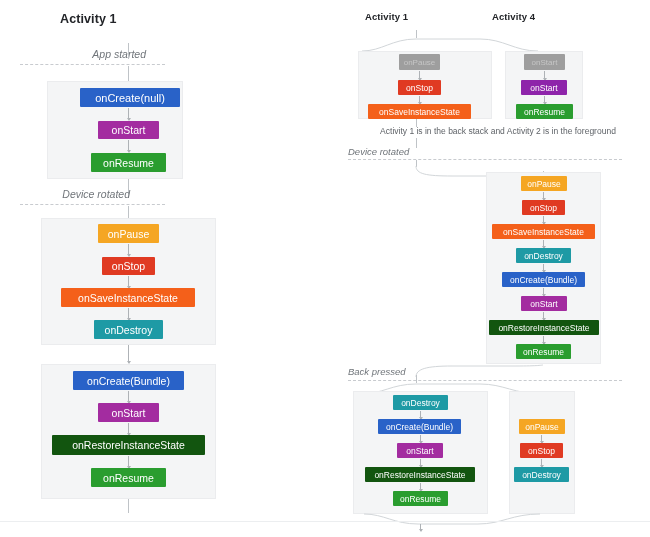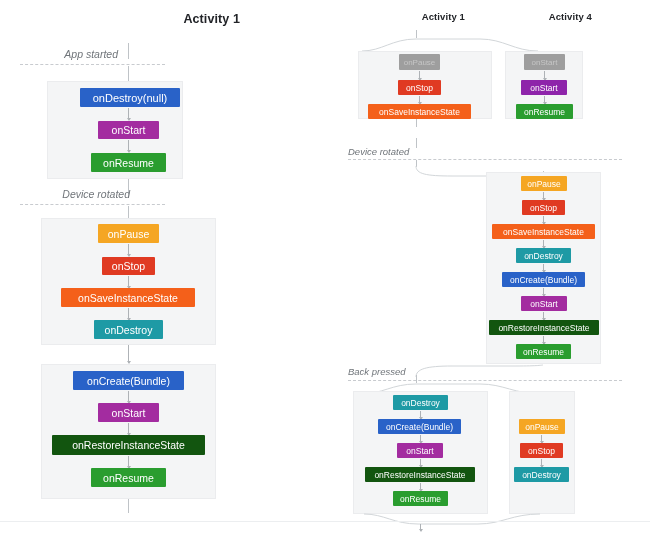--- a/index.html
+++ b/index.html
@@ -13,21 +13,21 @@
     overflow: hidden;
     position: relative;
   }
   #root { position: relative; width: 650px; height: 537px; }
 
   .col-title {
     position: absolute;
     font-size: 12.5px;
     font-weight: bold;
     color: #222428;
-    text-align: right;
+    text-align: left;
     letter-spacing: .1px;
     white-space: nowrap;
   }
   .col-title.small { font-size: 9.5px; font-weight: bold; }
 
   .evt {
     position: absolute;
     font-size: 9.5px;
     font-style: italic;
     color: #70757a;
@@ -98,28 +98,28 @@
     border-top: 1px solid #eceef0;
   }
 </style>
 </head>
 <body>
 
 <div id="root">
 
   <div class="col-title" style="left:60px; top:12px; width:180px;">Activity 1</div>
 
-  <div class="evt big" style="left:8px; top:48px; width:110px;">App started</div>
+  <div class="evt big" style="left:36px; top:48px; width:110px;">App started</div>
   <div class="dash" style="left:20px; top:64px; width:145px;"></div>
 
   <div class="vline" style="left:128px; top:43px; height:16px;"></div>
   <div class="vline" style="left:128px; top:66px; height:15px;"></div>
 
   <div class="panel" style="left:47px; top:81px; width:136px; height:98px;"></div>
-  <div class="box" style="left:80px; top:88px; width:100px; height:19px; background:#2962c8; font-size:11px;">onDestroy(null)</div>
+  <div class="box" style="left:80px; top:88px; width:100px; height:19px; background:#2962c8; font-size:11px;">onCreate(null)</div>
   <div class="arrow" style="left:128px; top:108px; height:12px;"></div>
   <div class="box" style="left:98px; top:121px; width:61px; height:18px; background:#a32ca0; font-size:10.5px;">onStart</div>
   <div class="arrow" style="left:128px; top:140px; height:12px;"></div>
   <div class="box" style="left:91px; top:153px; width:75px; height:19px; background:#2a9d2f; font-size:10.5px;">onResume</div>
 
   <div class="vline" style="left:128px; top:179px; height:17px;"></div>
 
   <div class="evt big" style="left:20px; top:188px; width:110px;">Device rotated</div>
   <div class="dash" style="left:20px; top:204px; width:145px;"></div>
   <div class="vline" style="left:128px; top:206px; height:12px;"></div>
@@ -163,20 +163,21 @@
   <div class="arrow" style="left:419px; top:96px; height:8px;"></div>
   <div class="box" style="left:368px; top:104px; width:103px; height:15px; background:#f4601a; font-size:8.5px;">onSaveInstanceState</div>
 
   <div class="panel" style="left:505px; top:51px; width:78px; height:68px;"></div>
   <div class="box ghost" style="left:524px; top:54px; width:41px; height:16px; font-size:8px;">onStart</div>
   <div class="arrow" style="left:544px; top:71px; height:9px;"></div>
   <div class="box" style="left:521px; top:80px; width:46px; height:15px; background:#8e24aa; font-size:8.5px;">onStart</div>
   <div class="arrow" style="left:544px; top:96px; height:8px;"></div>
   <div class="box" style="left:516px; top:104px; width:57px; height:15px; background:#2a9d2f; font-size:8.5px;">onResume</div>
 
+  <div class="caption" style="left:350px; top:126px; width:296px;">Activity 1 is in the back stack and Activity 2 is in the foreground</div>
 
   <div class="vline" style="left:416px; top:119px; height:8px;"></div>
   <div class="vline" style="left:416px; top:138px; height:10px;"></div>
 
   <div class="evt" style="left:348px; top:146px; width:110px; text-align:left;">Device rotated</div>
   <div class="dash" style="left:348px; top:159px; width:274px;"></div>
   <div class="vline" style="left:416px; top:160px; height:7px;"></div>
   <div class="curve" style="left:412px; top:165px;">
     <svg width="140" height="14" viewBox="0 0 140 14">
       <path d="M 4 1 C 4 9, 14 11, 40 11 L 104 11 C 126 11, 131 12, 131 12" fill="none" stroke="#d2d6d9" stroke-width="1"></path>

